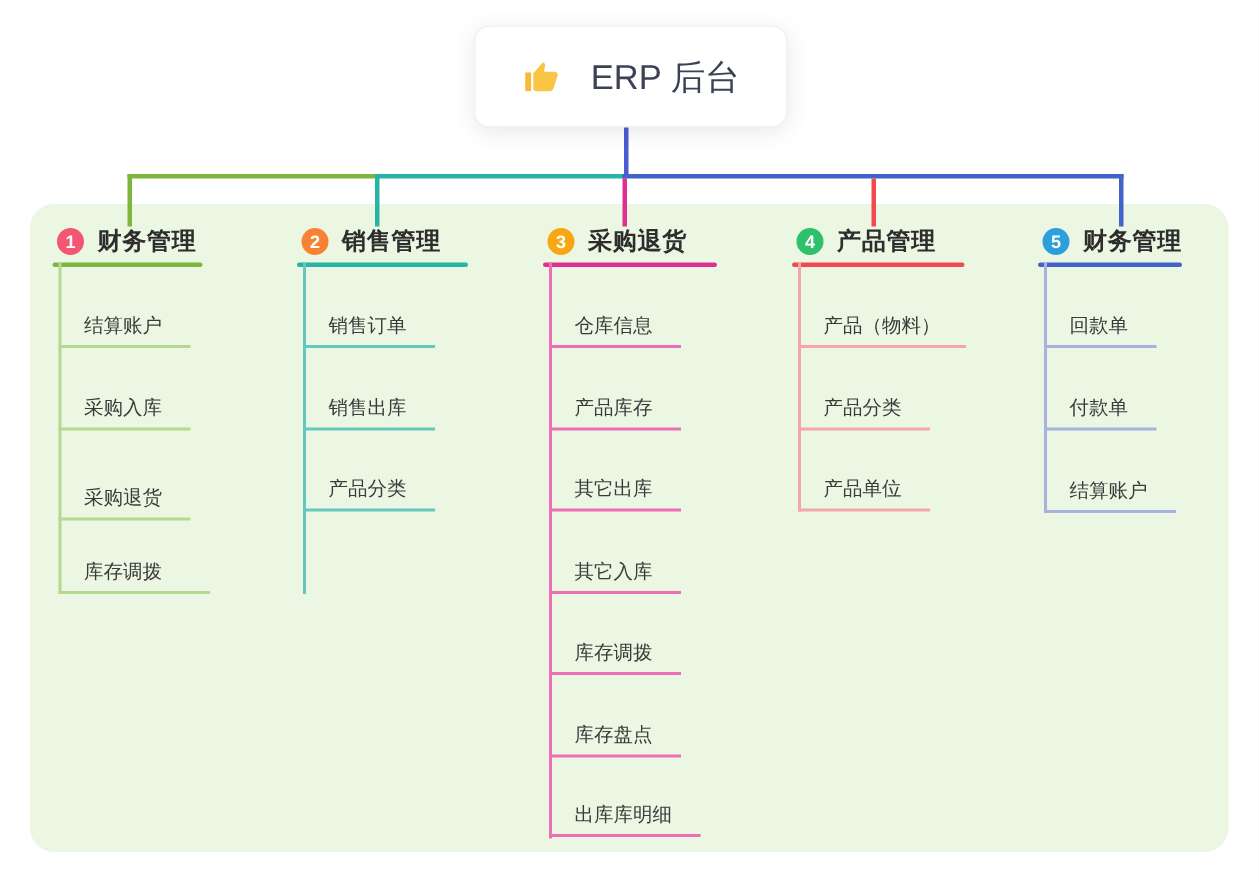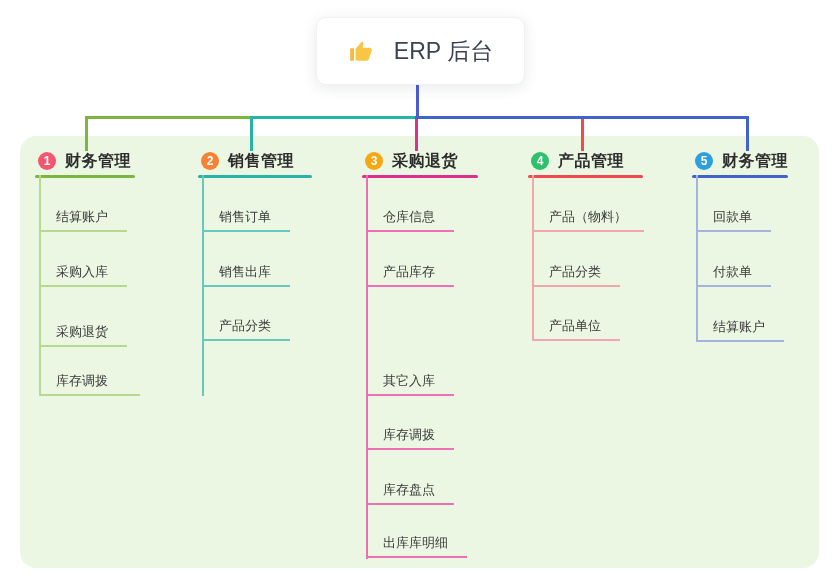--- a/index.html
+++ b/index.html
@@ -79,20 +79,21 @@
 
   <div class="branch" style="left: 362px; --accent: #e0308f; --soft: #ee6fb4; --badge: #f7a712;">
     <div class="bhead">
       <span class="badge">3</span>
       <span>采购退货</span>
     </div>
     <div class="hline" style="width:116px"></div>
     <div class="stem" style="height:384px"></div>
     <div class="child" style="top:56px;width:88px">仓库信息</div>
     <div class="child" style="top:111px;width:88px">产品库存</div>
+    <div class="child" style="top:165px;width:88px">其它出库</div>
     <div class="child" style="top:220px;width:88px">其它入库</div>
     <div class="child" style="top:329px;width:88px">库存盘点</div>
     <div class="child" style="top:274px;width:88px">库存调拨</div>
     <div class="child" style="top:382px;width:101px">出库库明细</div>
   </div>
 
   <div class="branch" style="left: 528px; --accent: #f2494f; --soft: #f4a6aa; --badge: #2ec06a;">
     <div class="bhead">
       <span class="badge">4</span>
       <span>产品管理</span>

